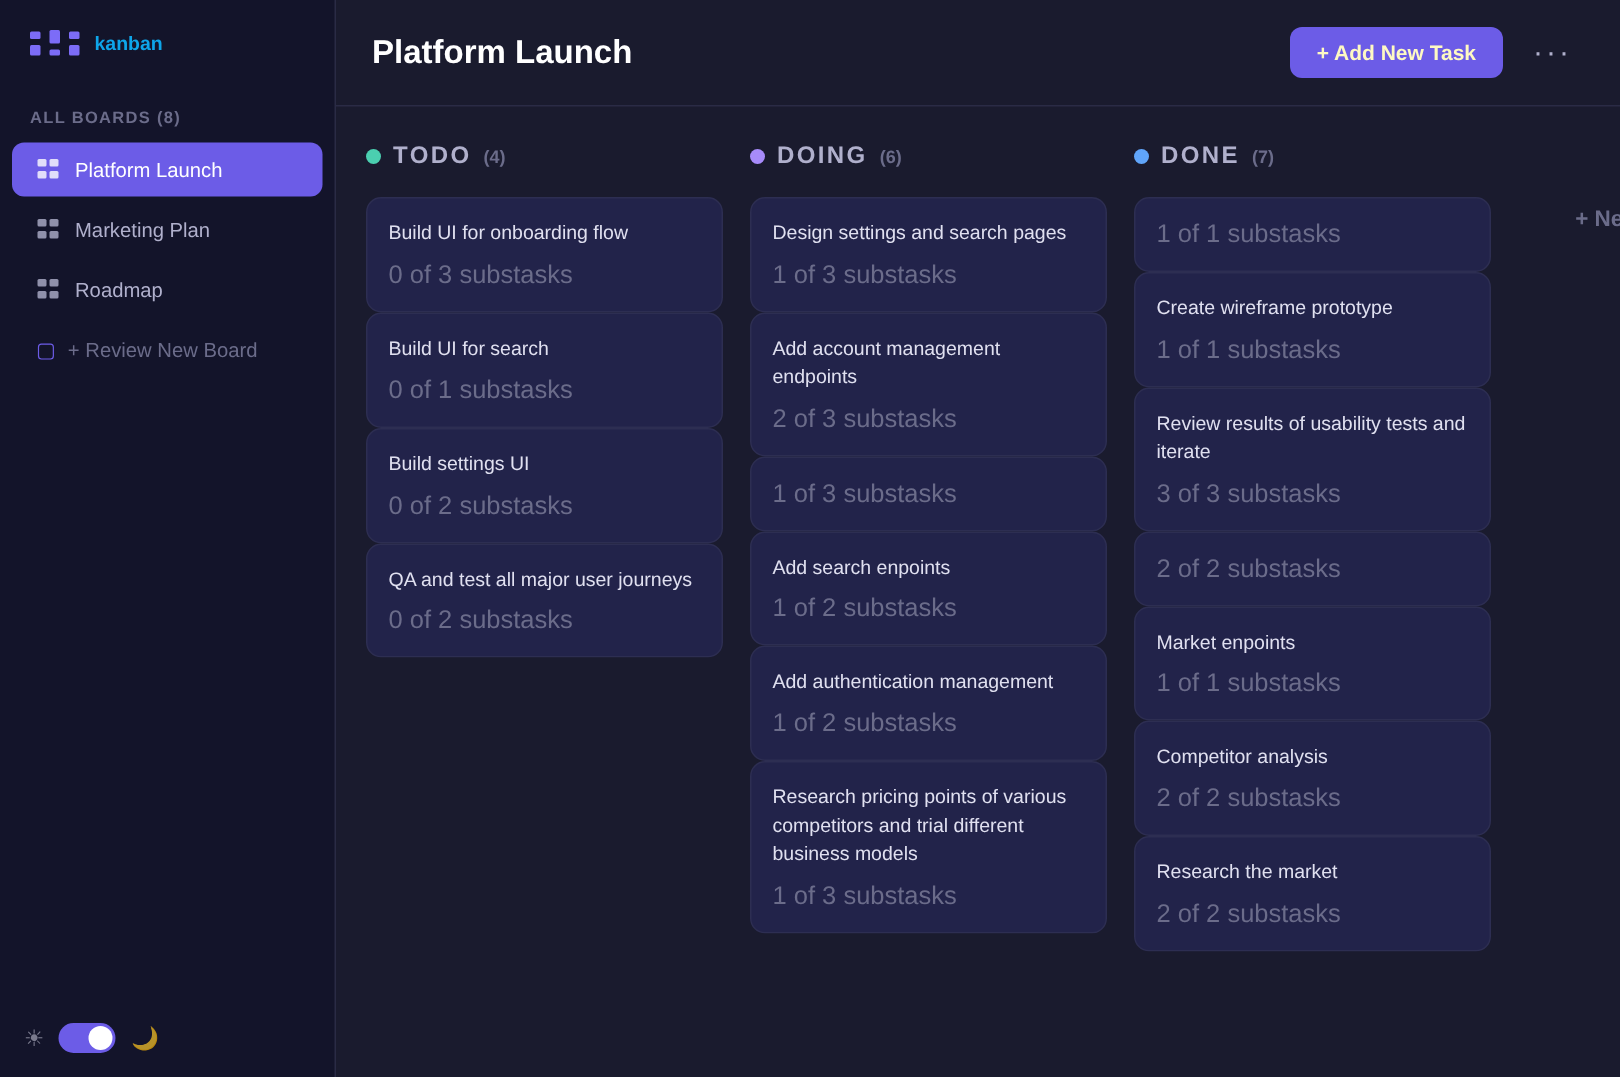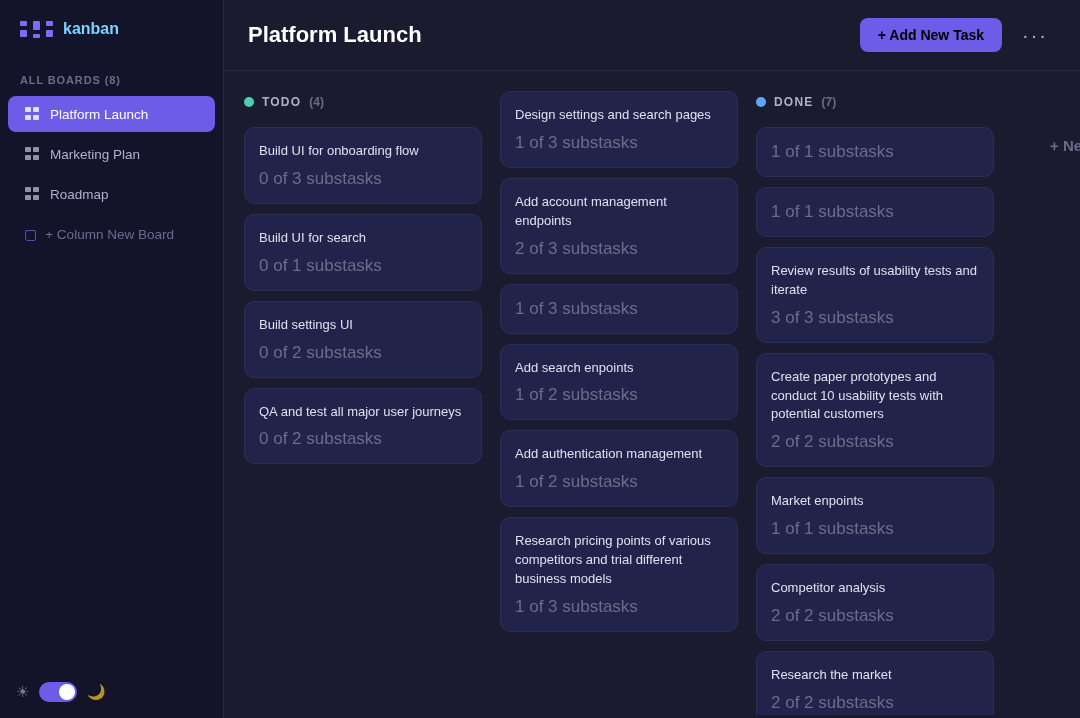--- a/index.html
+++ b/index.html
@@ -21,23 +21,23 @@
       display: flex;
       flex-direction: column;
       padding: 0;
       border-right: 1px solid #2a2b45;
     }
     .sidebar-logo {
       display: flex;
       align-items: center;
       gap: 10px;
       padding: 20px 20px;
-      font-size: 16px;
+      font-size: 13px;
       font-weight: 700;
-      color: #7dd3fc;
+      color: #0ea5e9;
     }
     .logo-icon {
       display: flex;
       gap: 3px;
       align-items: center;
     }
     .logo-dot {
       width: 8px;
       height: 8px;
       background: #6c5ce7;
@@ -166,21 +166,21 @@
       font-weight: 700;
       color: #fff;
     }
     .header-actions {
       display: flex;
       align-items: center;
       gap: 12px;
     }
     .btn-add-task {
       background: #6c5ce7;
-      color: #000000;
+      color: #fef9c3;
       border: none;
       border-radius: 8px;
       padding: 9px 18px;
       font-size: 14px;
       font-weight: 600;
       cursor: pointer;
       white-space: nowrap;
     }
     .btn-more {
       background: none;
@@ -219,36 +219,35 @@
       gap: 8px;
       padding: 4px 0 8px;
     }
     .col-dot {
       width: 10px;
       height: 10px;
       border-radius: 50%;
       flex-shrink: 0;
     }
     .col-title {
-      font-size: 12px;
+      font-size: 16px;
       font-weight: 700;
       letter-spacing: 0.1em;
       text-transform: uppercase;
       color: #b0b0cc;
     }
     .col-count {
       font-size: 12px;
       color: #6b6c8a;
       font-weight: 600;
     }
 
     .cards {
       display: flex;
       flex-direction: column;
-      gap: 10px;
       overflow-y: auto;
       max-height: calc(718px - 130px);
       padding-right: 2px;
     }
     .cards::-webkit-scrollbar { width: 4px; }
     .cards::-webkit-scrollbar-thumb { background: #2a2b45; border-radius: 2px; }
 
     .card {
       background: #22234a;
       border-radius: 10px;
@@ -336,21 +335,21 @@
           <span style="height:5px;"></span>
         <span style="height:5px;"></span>
           <span style="height:5px;"></span>
       </div>
     </div>
     <span>Roadmap</span>
   </div>
 
   <div class="sidebar-create">
     <span style="color:#6c5ce7;font-size:14px;">▢</span>
-    <span>+ Column New Board</span>
+    <span>+ Review New Board</span>
   </div>
 
   <div class="sidebar-bottom">
     <span class="theme-sun">☀</span>
     <div class="theme-toggle">
       <div class="theme-toggle-knob"></div>
     </div>
     <span class="theme-moon">🌙</span>
   </div>
 </aside>
@@ -385,20 +384,25 @@
             <div class="card-title">Build settings UI</div>
             <div class="card-sub">0 of 2 substasks</div>
           </div>
           <div class="card">
             <div class="card-title">QA and test all major user journeys</div>
             <div class="card-sub">0 of 2 substasks</div>
           </div>
         </div>
       </div>
       <div class="column">
+        <div class="column-header">
+          <div class="col-dot" style="background: rgb(167, 139, 250);"></div>
+          <span class="col-title">DOING</span>
+          <span class="col-count">(6)</span>
+        </div>
         <div class="cards">
           <div class="card">
             <div class="card-title">Design settings and search pages</div>
             <div class="card-sub">1 of 3 substasks</div>
           </div>
           <div class="card">
             <div class="card-title">Add account management endpoints</div>
             <div class="card-sub">2 of 3 substasks</div>
           </div>
           <div class="card">
@@ -422,28 +426,28 @@
         <div class="column-header">
           <div class="col-dot" style="background: rgb(96, 165, 250);"></div>
           <span class="col-title">DONE</span>
           <span class="col-count">(7)</span>
         </div>
         <div class="cards">
           <div class="card">
             <div class="card-sub">1 of 1 substasks</div>
           </div>
           <div class="card">
+            <div class="card-title">Create wireframe prototype</div>
             <div class="card-sub">1 of 1 substasks</div>
           </div>
           <div class="card">
             <div class="card-title">Review results of usability tests and iterate</div>
             <div class="card-sub">3 of 3 substasks</div>
           </div>
           <div class="card">
-            <div class="card-title">Create paper prototypes and conduct 10 usability tests with potential customers</div>
             <div class="card-sub">2 of 2 substasks</div>
           </div>
           <div class="card">
             <div class="card-title">Market enpoints</div>
             <div class="card-sub">1 of 1 substasks</div>
           </div>
           <div class="card">
             <div class="card-title">Competitor analysis</div>
             <div class="card-sub">2 of 2 substasks</div>
           </div>

